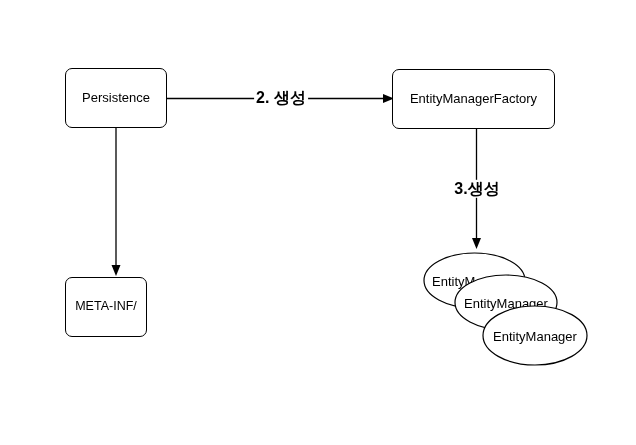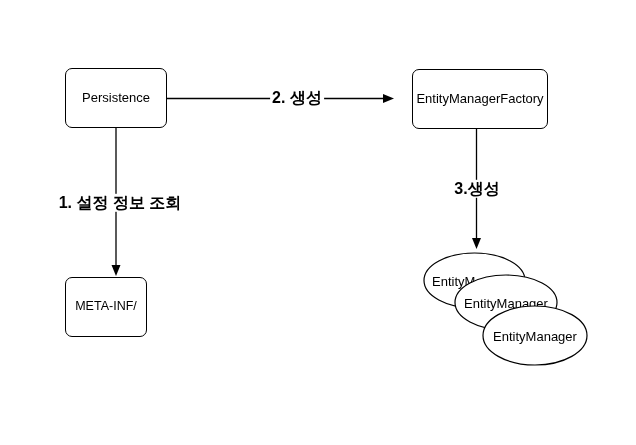--- a/index.html
+++ b/index.html
@@ -29,34 +29,34 @@
     background: #ffffff;
     display: flex;
     flex-direction: column;
     align-items: center;
     justify-content: center;
     text-align: left;
     font-size: 13px;
     line-height: 1.25;
   }
   #persistence-box { left: 65px; top: 68px; width: 102px; height: 60px; }
-  #emf-box         { left: 412px; top: 69px; width: 136px; height: 60px; }
+  #emf-box         { left: 392px; top: 69px; width: 163px; height: 60px; }
   #metainf-box     { left: 65px; top: 277px; width: 82px; height: 60px; font-size: 12.5px; }
 
   .edge-label {
     position: absolute;
     transform: translate(-50%, -50%);
     background: #ffffff;
     font-weight: bold;
     font-size: 16px;
     white-space: nowrap;
     padding: 0 2px;
     line-height: 1.15;
   }
-  #label-step2 { left: 281px; top: 98px; margin-left: 16px; }
+  #label-step2 { left: 281px; top: 98px; }
   #label-step1 { left: 120px; top: 203px; }
   #label-step3 { left: 477px; top: 189px; text-align: right; }
 
   .ellipse-svg {
     position: absolute;
     overflow: visible;
   }
   #em-ellipse-1 { left: 423px; top: 252px; }
   #em-ellipse-2 { left: 454px; top: 274px; }
   #em-ellipse-3 { left: 482px; top: 305px; }
@@ -94,21 +94,20 @@
 
   <div id="emf-box" class="node-box">
     <span>EntityManagerFactory</span>
   </div>
 
   <div id="metainf-box" class="node-box">
     <span>META-INF/</span>
   </div>
 
   <div id="label-step2" class="edge-label">2. 생성</div>
-  <div id="label-step1" class="edge-label">1. 설정 정보 조회</div>
   <div id="label-step3" class="edge-label">3.생성</div>
 
   <svg id="em-ellipse-1" class="ellipse-svg" width="103" height="57">
     <ellipse cx="51.5" cy="28.5" rx="50.5" ry="27.5" fill="#ffffff" stroke="#000000" stroke-width="1.2"></ellipse>
   </svg>
   <div id="em-label-1" class="em-label">EntityManager</div>
 
   <svg id="em-ellipse-2" class="ellipse-svg" width="104" height="57">
     <ellipse cx="52" cy="28.5" rx="51" ry="27.5" fill="#ffffff" stroke="#000000" stroke-width="1.2"></ellipse>
   </svg>

